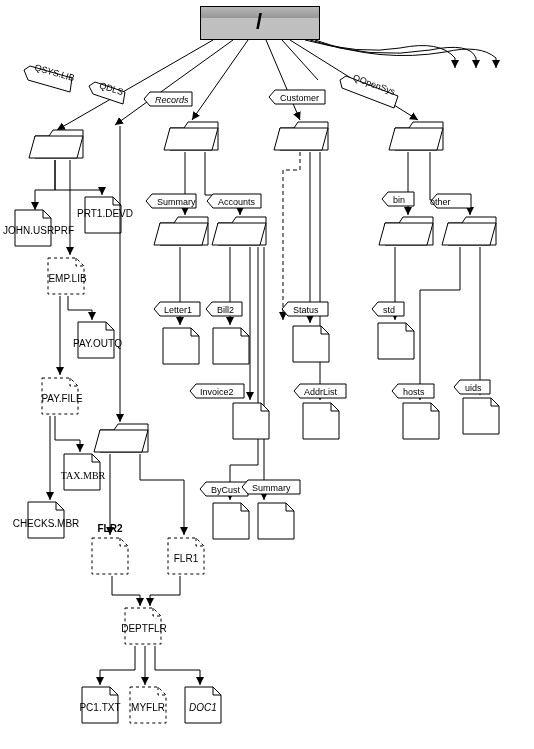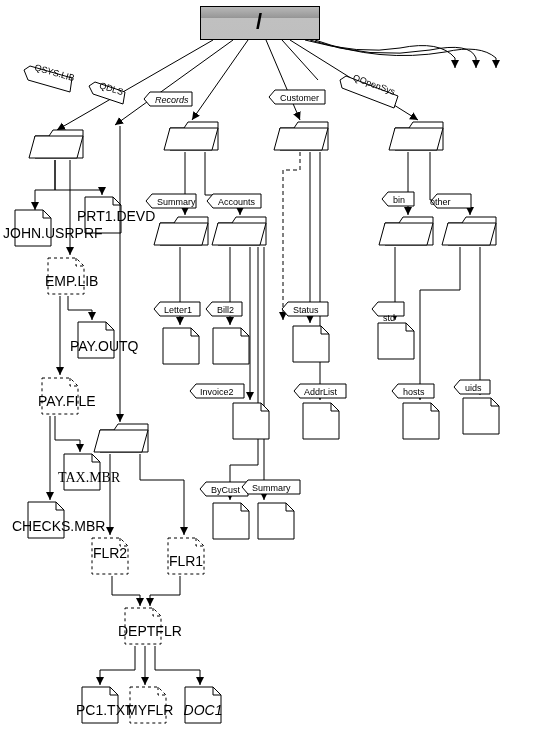--- a/index.html
+++ b/index.html
@@ -31,21 +31,21 @@
   }
   .tag {
     position: absolute;
     padding: 1px 4px 1px 2px;
     font-size: 9px;
     white-space: nowrap;
     pointer-events: none;
   }
   .filelabel {
     position: absolute;
-    font-size: 14px;
+    font-size: 10px;
     text-align: center;
     white-space: nowrap;
     pointer-events: none;
   }
 </style>
 </head>
 <body>
 
 <div class="canvas">
 
@@ -293,34 +293,34 @@
   <div class="tag" style="left:153px;top:94px;font-style:italic;">Records</div>
   <div class="tag" style="left:278px;top:92px;">Customer</div>
   <div class="tag" style="left:350px;top:79px;transform:rotate(20deg);">QOpenSys</div>
   <div class="tag" style="left:155px;top:196px;">Summary</div>
   <div class="tag" style="left:216px;top:196px;">Accounts</div>
   <div class="tag" style="left:391px;top:194px;">bin</div>
   <div class="tag" style="left:428px;top:196px;">other</div>
   <div class="tag" style="left:162px;top:304px;">Letter1</div>
   <div class="tag" style="left:215px;top:304px;">Bill2</div>
   <div class="tag" style="left:291px;top:304px;text-align:center;">Status</div>
-  <div class="tag" style="left:381px;top:304px;margin-top:8px;">std</div>
+  <div class="tag" style="left:381px;top:304px;">std</div>
   <div class="tag" style="left:198px;top:386px;">Invoice2</div>
   <div class="tag" style="left:302px;top:386px;">AddrList</div>
   <div class="tag" style="left:401px;top:386px;">hosts</div>
   <div class="tag" style="left:463px;top:382px;">uids</div>
   <div class="tag" style="left:209px;top:484px;">ByCust</div>
   <div class="tag" style="left:250px;top:482px;">Summary</div>
 
   <div class="filelabel" style="left:3px;top:225px;width:60px;">JOHN.USRPRF</div>
   <div class="filelabel" style="left:77px;top:208px;width:55px;">PRT1.DEVD</div>
   <div class="filelabel" style="left:45px;top:273px;width:45px;">EMP.LIB</div>
   <div class="filelabel" style="left:70px;top:338px;width:55px;">PAY.OUTQ</div>
   <div class="filelabel" style="left:38px;top:393px;width:48px;">PAY.FILE</div>
   <div class="filelabel" style="left:58px;top:470px;width:50px;font-family:Liberation Serif, serif;">TAX.MBR</div>
   <div class="filelabel" style="left:12px;top:518px;width:68px;text-align:center;">CHECKS.MBR</div>
-  <div class="filelabel" style="left:90px;top:545px;width:40px;">FLR2</div>
+  <div class="filelabel" style="left:90px;top:523px;width:40px;font-weight:bold;">FLR2</div>
   <div class="filelabel" style="left:166px;top:553px;width:40px;">FLR1</div>
   <div class="filelabel" style="left:118px;top:623px;width:52px;">DEPTFLR</div>
   <div class="filelabel" style="left:76px;top:702px;width:48px;">PC1.TXT</div>
   <div class="filelabel" style="left:126px;top:702px;width:44px;">MYFLR</div>
   <div class="filelabel" style="left:182px;top:702px;width:42px;font-style:italic;">DOC1</div>
 </div>
 
 </body></html>

